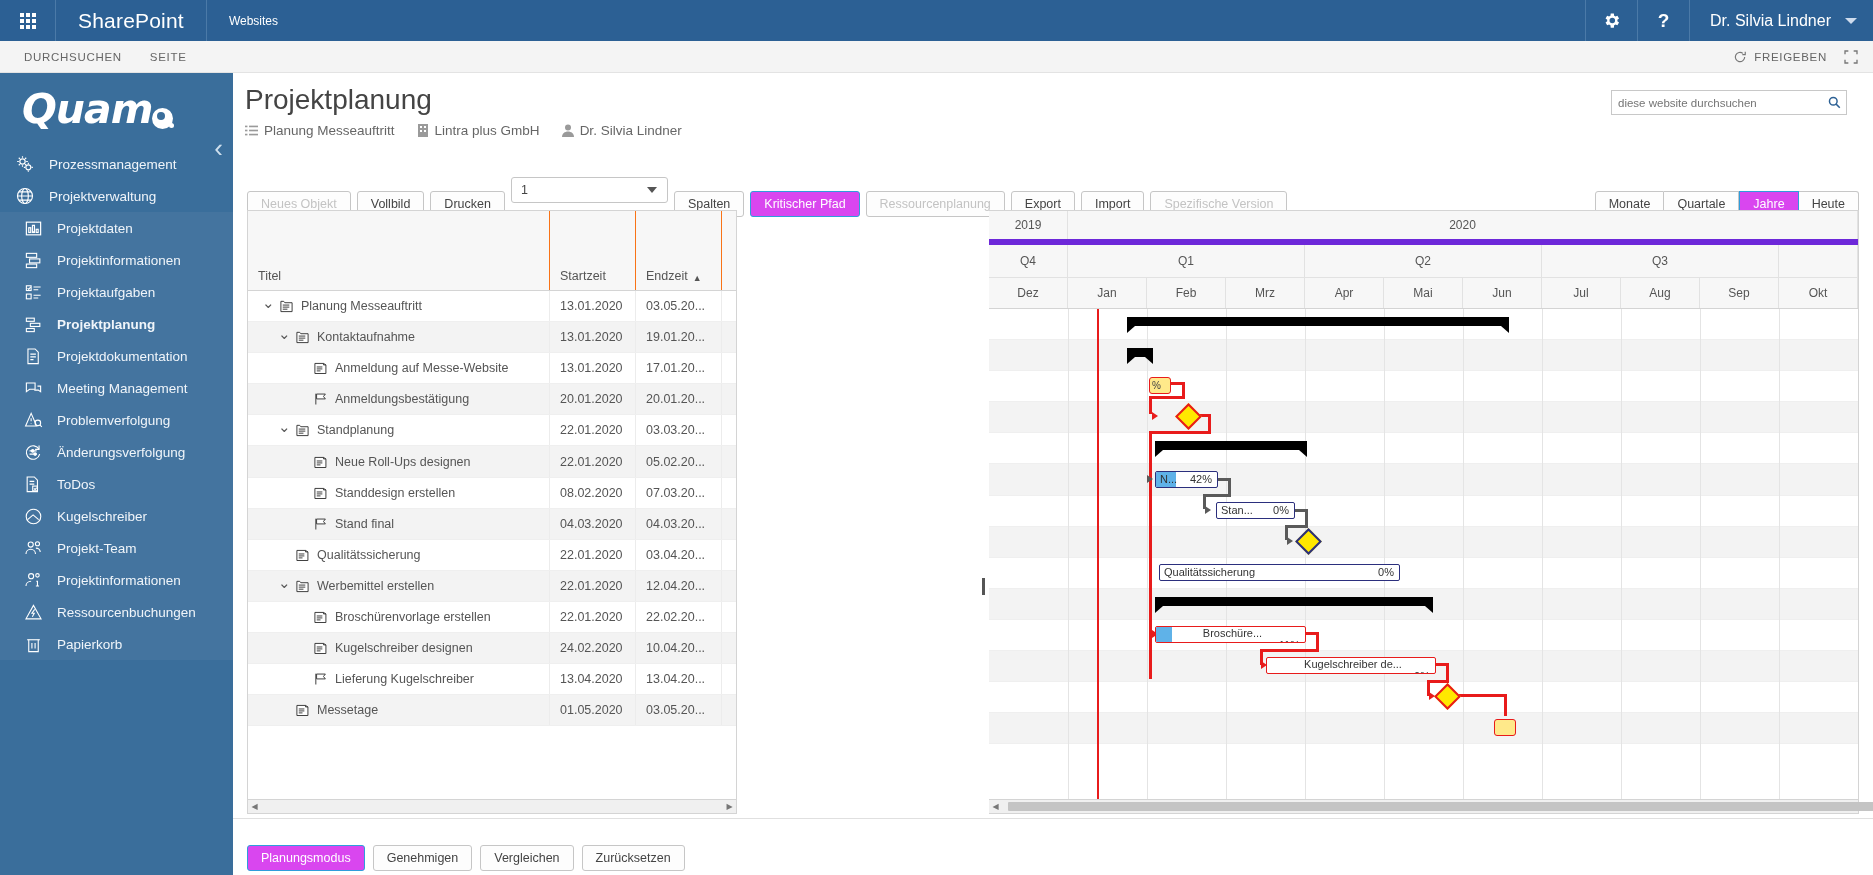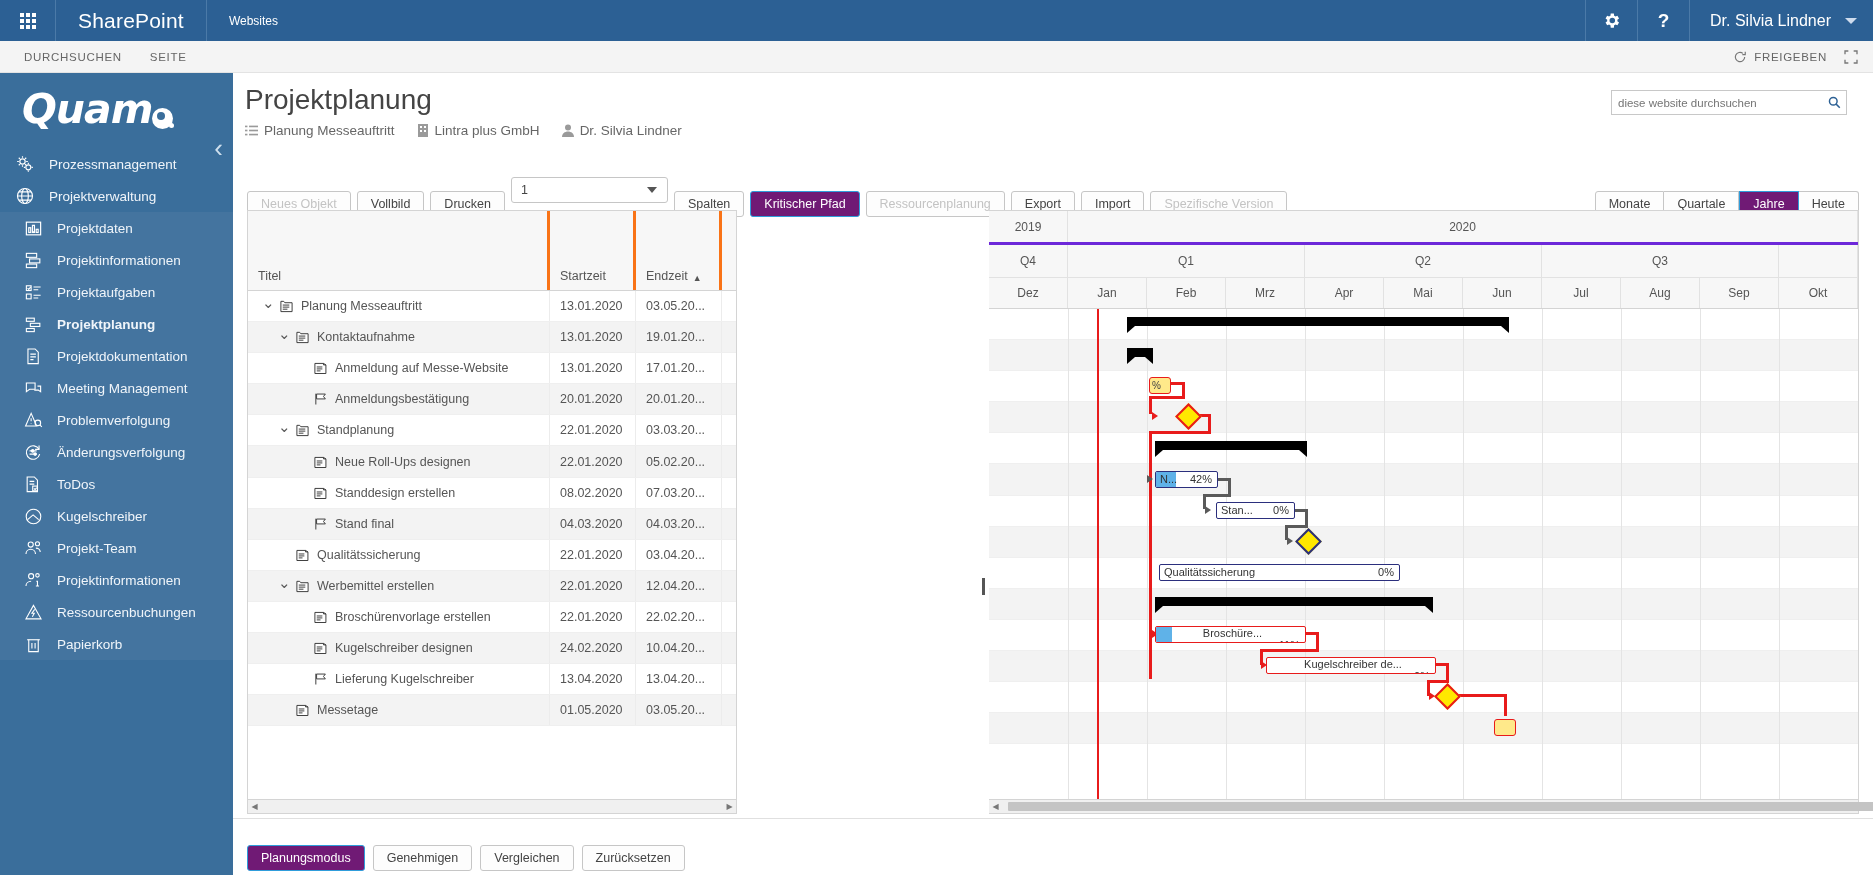--- a/index.html
+++ b/index.html
@@ -112,21 +112,21 @@
     position: absolute; top: 97px; left: 0; width: 1640px; height: 40px;
     display: flex; align-items: center; padding: 0 14px; gap: 6px;
   }
   .btn {
     height: 26px; padding: 0 13px; border: 1px solid #c6c6c6; background: #fdfdfd;
     border-radius: 3px; font-size: 12.5px; color: #444; cursor: pointer;
     display: inline-flex; align-items: center; justify-content: center;
     font-family: "Liberation Sans", sans-serif; white-space: nowrap; margin-top: 28px;
   }
   .btn.disabled { color: #c3c3c3; background: #fdfdfd; cursor: default; }
-  .btn.primary { background: #701a75; border-color: #2f9ddb; color: #fff; }
+  .btn.primary { background: #d946ef; border-color: #2f9ddb; color: #fff; }
   .sel-wrap {
     position: relative; height: 26px; width: 157px; border: 1px solid #c6c6c6;
     border-radius: 3px; background: #fff; display: flex; align-items: center; cursor: pointer;
   }
   .sel-wrap .sel-val { font-size: 12.5px; color: #444; padding-left: 9px; }
   .sel-wrap .sel-car { position: absolute; right: 10px; width: 0; height: 0;
     border-left: 5px solid transparent; border-right: 5px solid transparent; border-top: 6px solid #555; }
   .tb-right { margin-left: auto; display: flex; }
   .tb-right .btn { border-radius: 0; border-left-width: 0; }
   .tb-right .btn:first-child { border-left-width: 1px; border-radius: 3px 0 0 3px; }
@@ -134,21 +134,21 @@
   .tb-right .btn.primary { border-left-width: 1px; }
 
   
   #gridarea {
     position: absolute; top: 137px; left: 14px; width: 490px; height: 590px;
     border: 1px solid #d4d4d4; background: #fff; overflow: hidden;
   }
   .gh { height: 80px; background: #f7f7f7; border-bottom: 1px solid #d4d4d4; display: flex; position: relative; }
   .gh .hcell {
     display: flex; align-items: flex-end; padding: 0 0 7px 10px;
-    font-size: 12.5px; color: #555; border-right: 3px solid #f97316; position: relative;
+    font-size: 12.5px; color: #555; border-right: 1px solid #f97316; position: relative;
   }
   .c-title { width: 302px; }
   .c-start { width: 86px; }
   .c-end   { width: 86px; }
   .c-pad   { flex: 1; border-right: 0 !important; }
   .sortarrow { margin-left: 5px; font-size: 9px; color: #555; }
 
   .grow { height: 31.1px; display: flex; align-items: center; font-size: 12.5px; color: #555; border-bottom: 1px solid #efefef; }
   .grow.alt { background: #f3f3f3; }
   .gc { border-right: 1px solid #ececec; height: 100%; display: flex; align-items: center; padding-left: 10px; }
@@ -166,21 +166,21 @@
   }
   .gscroll-h .arr { width: 13px; text-align: center; font-size: 8px; color: #777; }
   .gscroll-h .track { flex: 1; height: 100%; }
 
   #ganttwrap {
     position: absolute; top: 137px; left: 756px; width: 870px; height: 590px;
     border: 1px solid #d4d4d4; border-left: 0; background: #fff; overflow: hidden;
   }
   
   .tl-years, .tl-q, .tl-m { display: flex; background: #f7f7f7; }
-  .tl-years { height: 34px; border-bottom: 3px solid #6d28d9; }
+  .tl-years { height: 34px; border-bottom: 6px solid #6d28d9; }
   .tl-q { height: 33px; border-bottom: 1px solid #e2e2e2; }
   .tl-m { height: 31px; border-bottom: 1px solid #d4d4d4; }
   .tl-cell {
     display: flex; align-items: center; justify-content: center;
     font-size: 12px; color: #555; border-right: 1px solid #e2e2e2; flex: none;
   }
   #ganttbody { position: relative; height: 509px; overflow: hidden; }
   .gb-row { height: 31.1px; border-bottom: 1px solid #efefef; position: relative; }
   .gb-row.alt { background: #f3f3f3; }
   .vline { position: absolute; top: 0; bottom: 0; width: 1px; background: #e4e4e4; }

